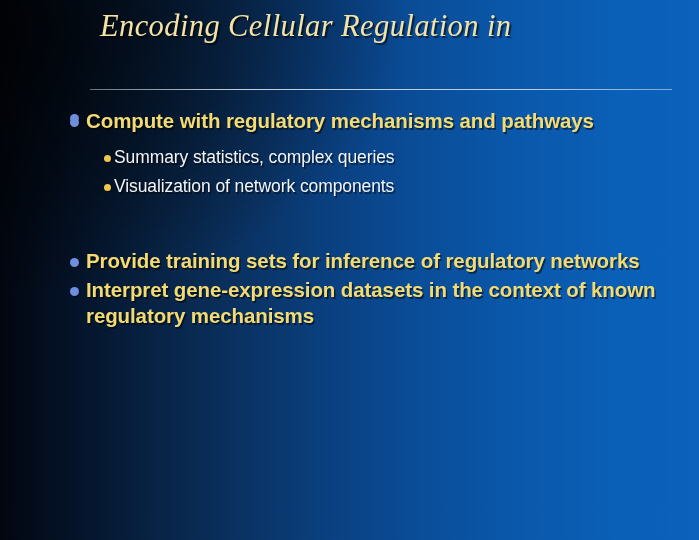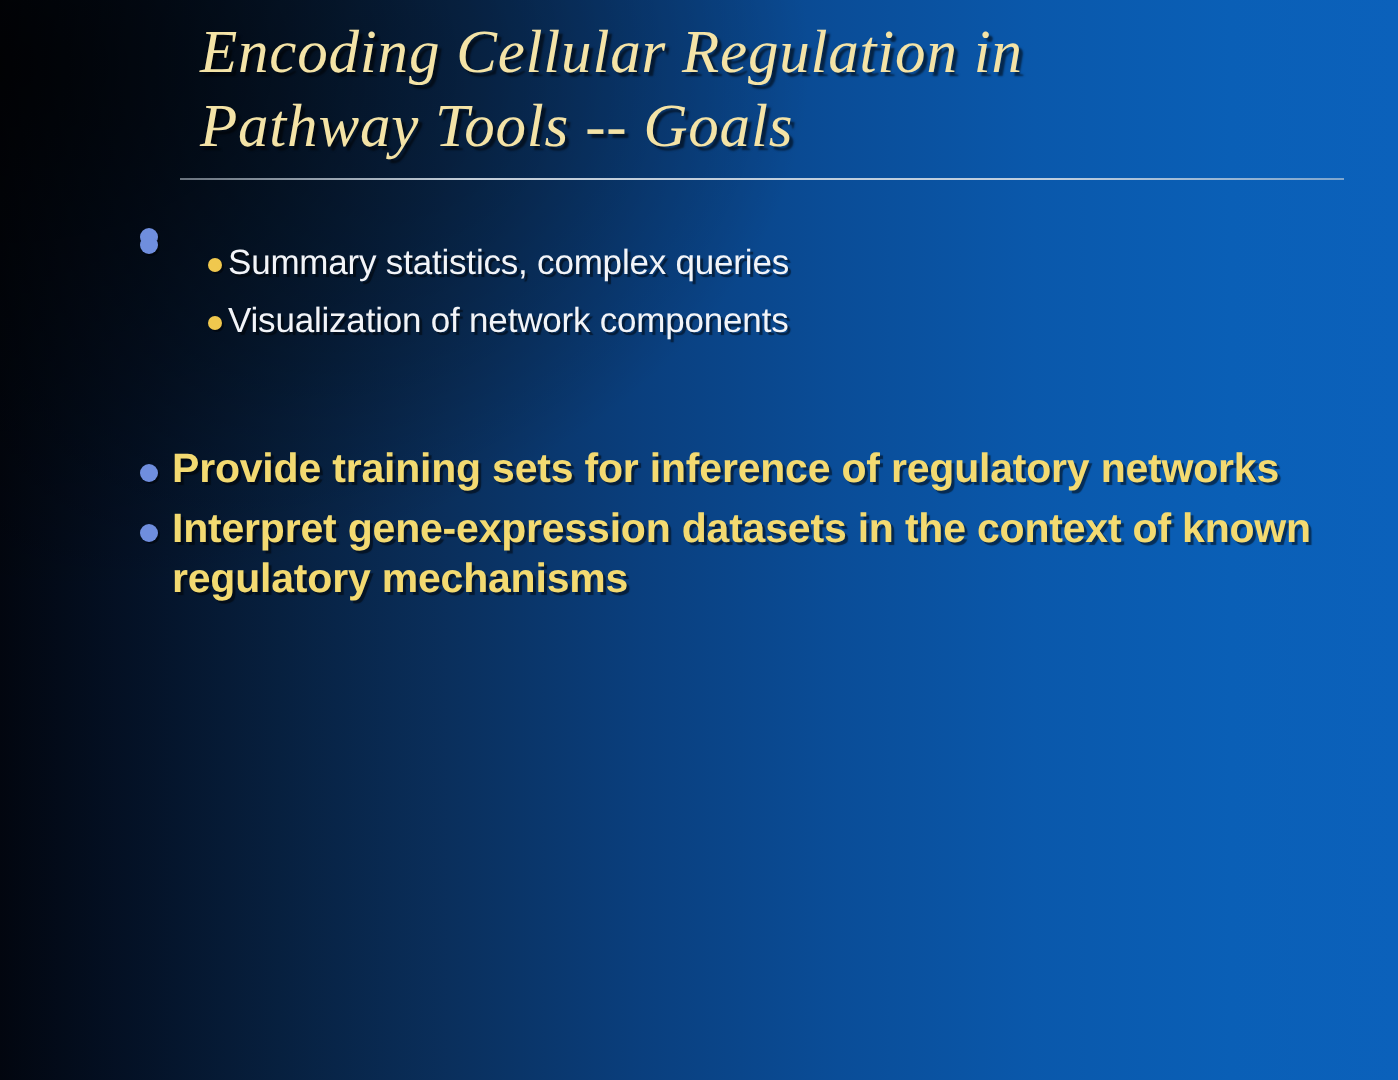--- a/index.html
+++ b/index.html
@@ -124,33 +124,33 @@
   .spacer-gap { height: 44px; }
   .gap-small { height: 8px; }
 </style>
 </head>
 <body>
 
 <div id="slide">
 
   <div id="title-block">
     <div class="title-line">Encoding Cellular Regulation in</div>
-    <div class="title-line">Pathway Tools -- Goals</div>
   </div>
 
   <div id="title-rule"></div>
 
   <div id="body-block">
 
     <div class="bullet-row lvl1">
       <span class="dot"></span>
     </div>
 
     <div class="bullet-row lvl1">
       <span class="dot"></span>
+      <span class="txt">Compute with regulatory mechanisms and pathways</span>
     </div>
 
     <div class="gap-small"></div>
 
     <div class="bullet-row lvl2">
       <span class="dot"></span>
       <span class="txt">Summary statistics, complex queries</span>
     </div>
 
 

